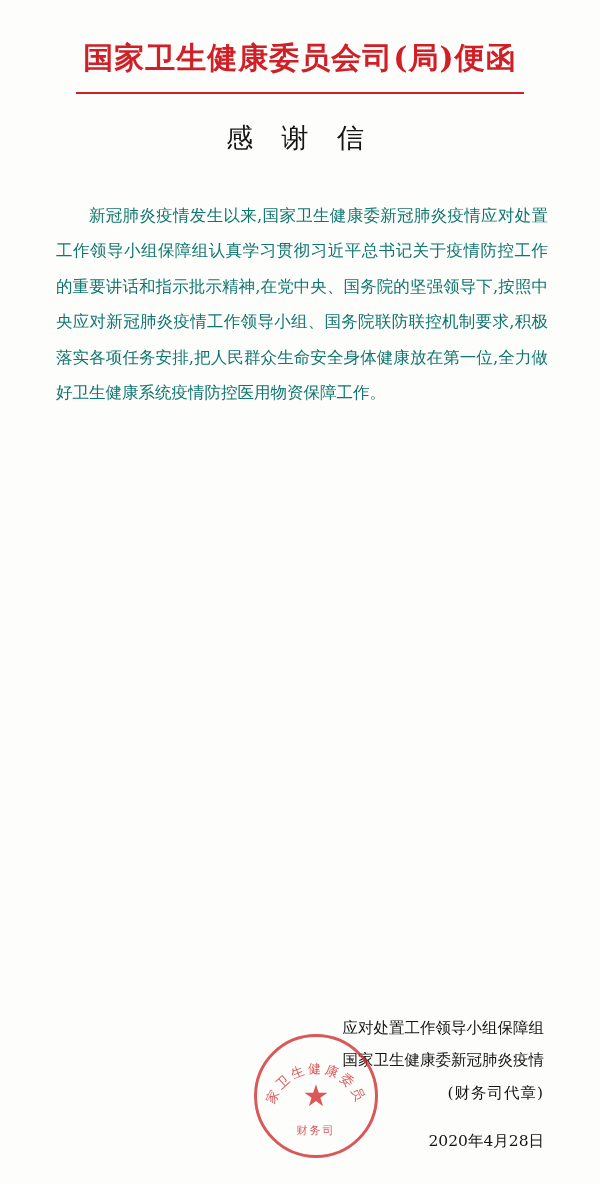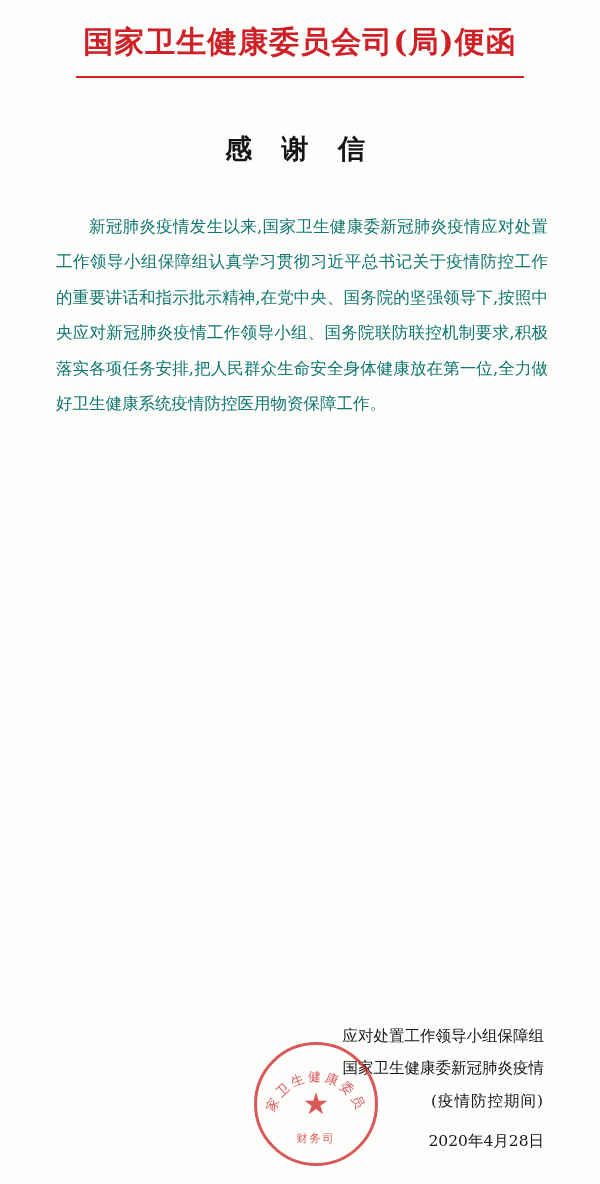--- a/index.html
+++ b/index.html
@@ -16,44 +16,44 @@
   }
   .page {
     position: relative;
     width: 600px;
     height: 1184px;
     box-sizing: border-box;
     background: #fdfdfb;
   }
   
   .letterhead {
-    padding: 24px 40px 0 40px;
+    padding: 40px 40px 0 40px;
     text-align: center;
     border-radius: 18px;
   }
   .letterhead-title {
     font-family: "DejaVu Serif", "Liberation Serif", serif;
     font-weight: bold;
     font-size: 30px;
     letter-spacing: 1px;
     color: #cf2027;
     line-height: 1.2;
     white-space: nowrap;
   }
   .letterhead-rule {
     margin: 16px 36px 0 36px;
     border-top: 2px solid #cf2027;
     height: 0;
   }
   
   .doc-title {
-    margin-top: 53px;
+    margin-top: 26px;
     text-align: center;
     font-family: "DejaVu Serif", "Liberation Serif", serif;
-    font-weight: bold;
+    font-weight: normal;
     font-size: 27px;
     letter-spacing: 10px;
     color: #151515;
   }
   
   .body-wrap {
     margin-top: 42px;
     padding: 0 52px 0 56px;
   }
   .salutation {
@@ -79,21 +79,21 @@
     bottom: 26px;
     width: 330px;
     text-align: right;
     font-family: "DejaVu Serif", "Liberation Serif", serif;
     font-size: 15.5px;
     color: #141414;
     line-height: 2.1;
   }
   .sign-line { white-space: nowrap; }
   .sign-seal-note { letter-spacing: 1px; }
-  .sign-date { margin-top: 8px; white-space: nowrap; }
+  .sign-date { margin-top: 16px; white-space: nowrap; }
 
   
   .seal {
     position: absolute;
     left: 40px;
     top: 22px;
     width: 118px;
     height: 118px;
     border: 3px solid #d02a2c;
     border-radius: 50%;
@@ -160,18 +160,18 @@
           <text>
             <textPath href="#arcpath" startOffset="50%" text-anchor="middle">国家卫生健康委员会</textPath>
           </text>
         </svg>
         <div class="seal-star">★</div>
         <div class="seal-bottom-text">财务司</div>
       </div>
 
       <div class="sign-line">应对处置工作领导小组保障组</div>
       <div class="sign-line">国家卫生健康委新冠肺炎疫情</div>
-      <div class="sign-seal-note">(疫情防控期间)</div>
+      <div class="sign-seal-note">(财务司代章)</div>
       <div class="sign-date">2020年4月28日</div>
     </div>
   </div>
 
 </div>
 
 </body></html>

